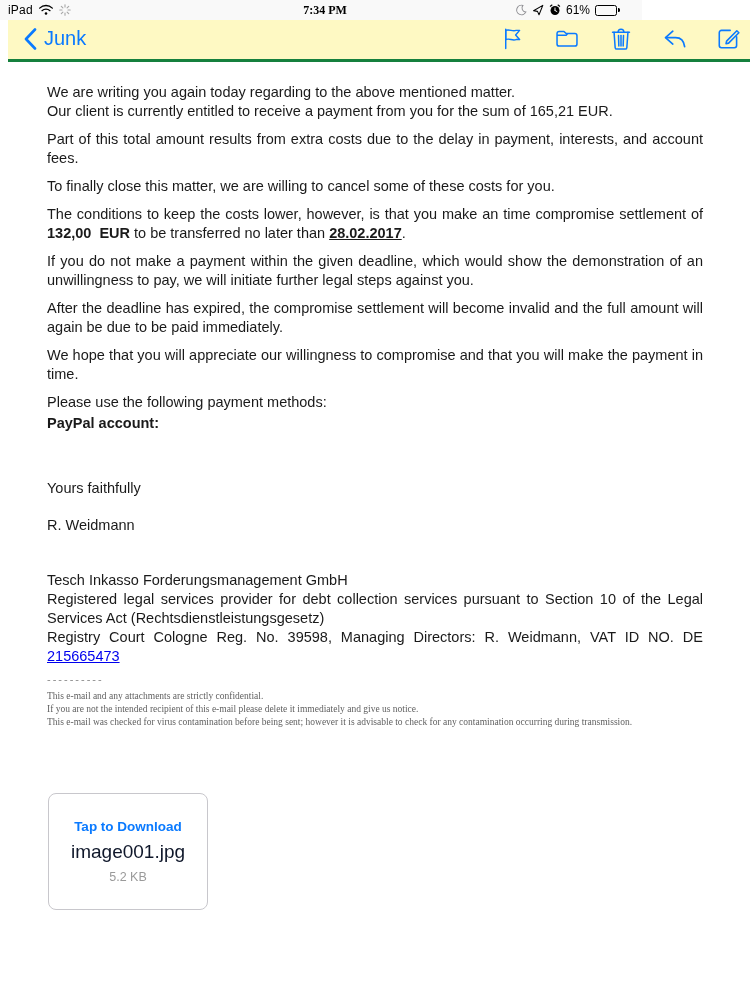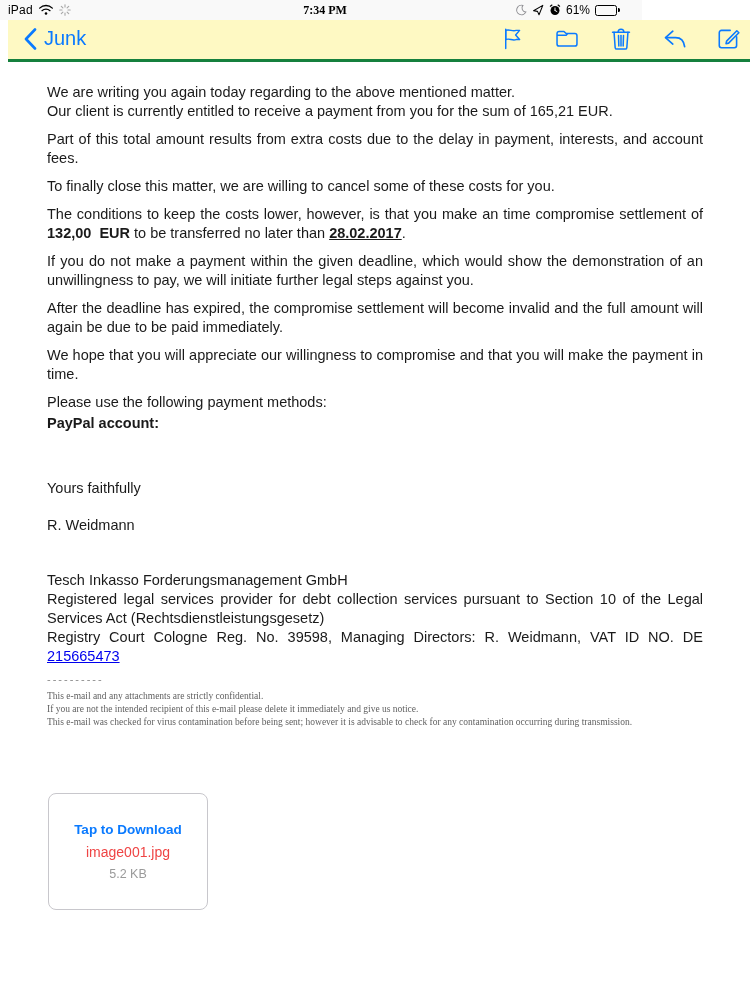--- a/index.html
+++ b/index.html
@@ -52,21 +52,21 @@
   .k-disclaimer { margin: 5px 0 0; font-family: "Liberation Serif", serif; font-size: 9.5px; line-height: 13px; color: #5f5f5f; text-align: left !important; }
 
   
   .attachment-card {
     margin: 64px 0 0 48px; width: 160px; height: 117px;
     border: 1px solid #c8c7cc; border-radius: 8px; background: #fff;
     display: flex; flex-direction: column; align-items: center; justify-content: center;
     gap: 7px; cursor: pointer;
   }
   .attach-action { color: var(--accent); font-weight: bold; font-size: 13.5px; }
-  .attach-name { color: #ef4444; font-size: 14px; }
+  .attach-name { color: #0f172a; font-size: 19px; }
   .attach-size { color: #9a9a9a; font-size: 12.5px; }
 
   :root { --accent: #0a7aff; }
   svg { display: block; }
 </style>
 </head>
 <body>
 
 <div id="screen">
 

